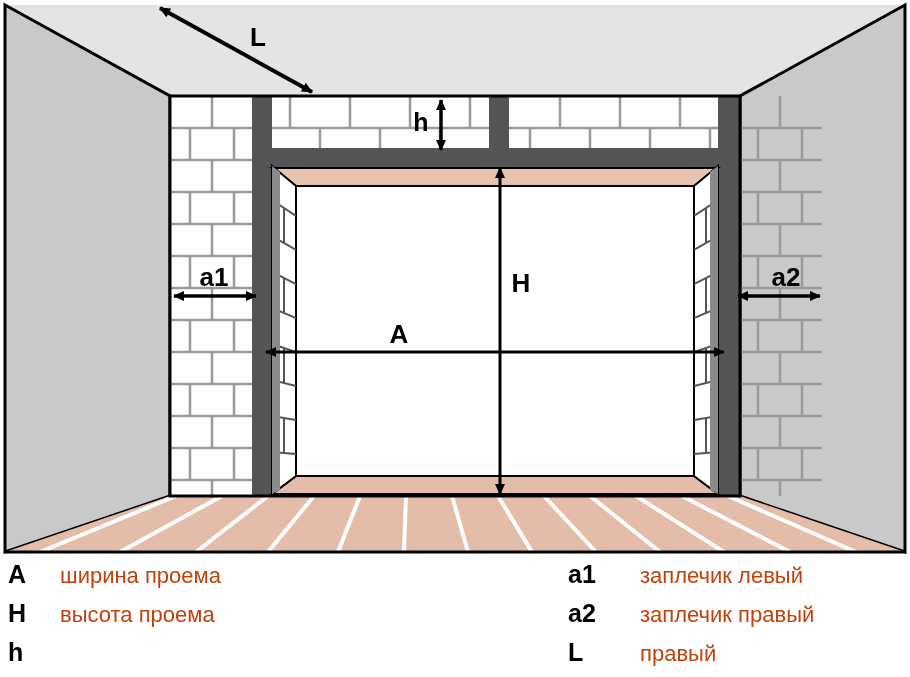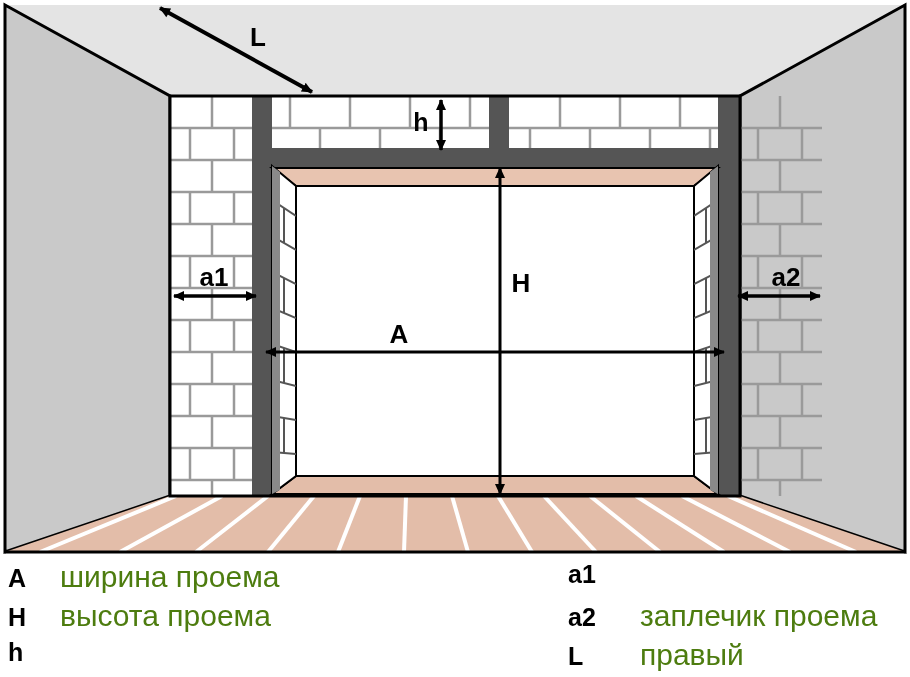--- a/index.html
+++ b/index.html
@@ -8,21 +8,21 @@
   #root{position:relative;width:910px;height:677px;}
   #scene{position:absolute;left:0;top:0;width:910px;height:560px;}
   .legend{position:absolute;left:0;top:560px;width:910px;height:117px;}
   .legend-col{position:absolute;top:0;height:117px;}
   .legend-col.left{left:0;width:560px;}
   .legend-col.right{left:560px;width:350px;}
   .legend-row{display:flex;align-items:baseline;height:39px;}
   .sym{font-weight:bold;font-size:25px;color:#000;flex:0 0 auto;}
   .legend-col.left .sym{width:52px;padding-left:8px;}
   .legend-col.right .sym{width:72px;padding-left:8px;}
-  .desc{font-size:30px;color:#4d7c0f;white-space:nowrap;}
+  .desc{font-size:22px;color:#c2410c;white-space:nowrap;}
   svg text{font-family:"Liberation Sans","DejaVu Sans",sans-serif;
            font-weight:bold;fill:#000;}
 </style>
 </head>
 <body>
 
 <div id="root">
 
   <svg id="scene" viewBox="0 0 910 560">
     <defs>
@@ -260,24 +260,25 @@
         <span class="desc">высота проема</span>
       </div>
       <div class="legend-row">
         <span class="sym">h</span>
       </div>
     </div>
 
     <div class="legend-col right">
       <div class="legend-row">
         <span class="sym">a1</span>
+        <span class="desc">заплечик левый</span>
       </div>
       <div class="legend-row">
         <span class="sym">a2</span>
-        <span class="desc">заплечик проема</span>
+        <span class="desc">заплечик правый</span>
       </div>
       <div class="legend-row">
         <span class="sym">L</span>
         <span class="desc">правый</span>
       </div>
     </div>
 
   </div>
 </div>
 

